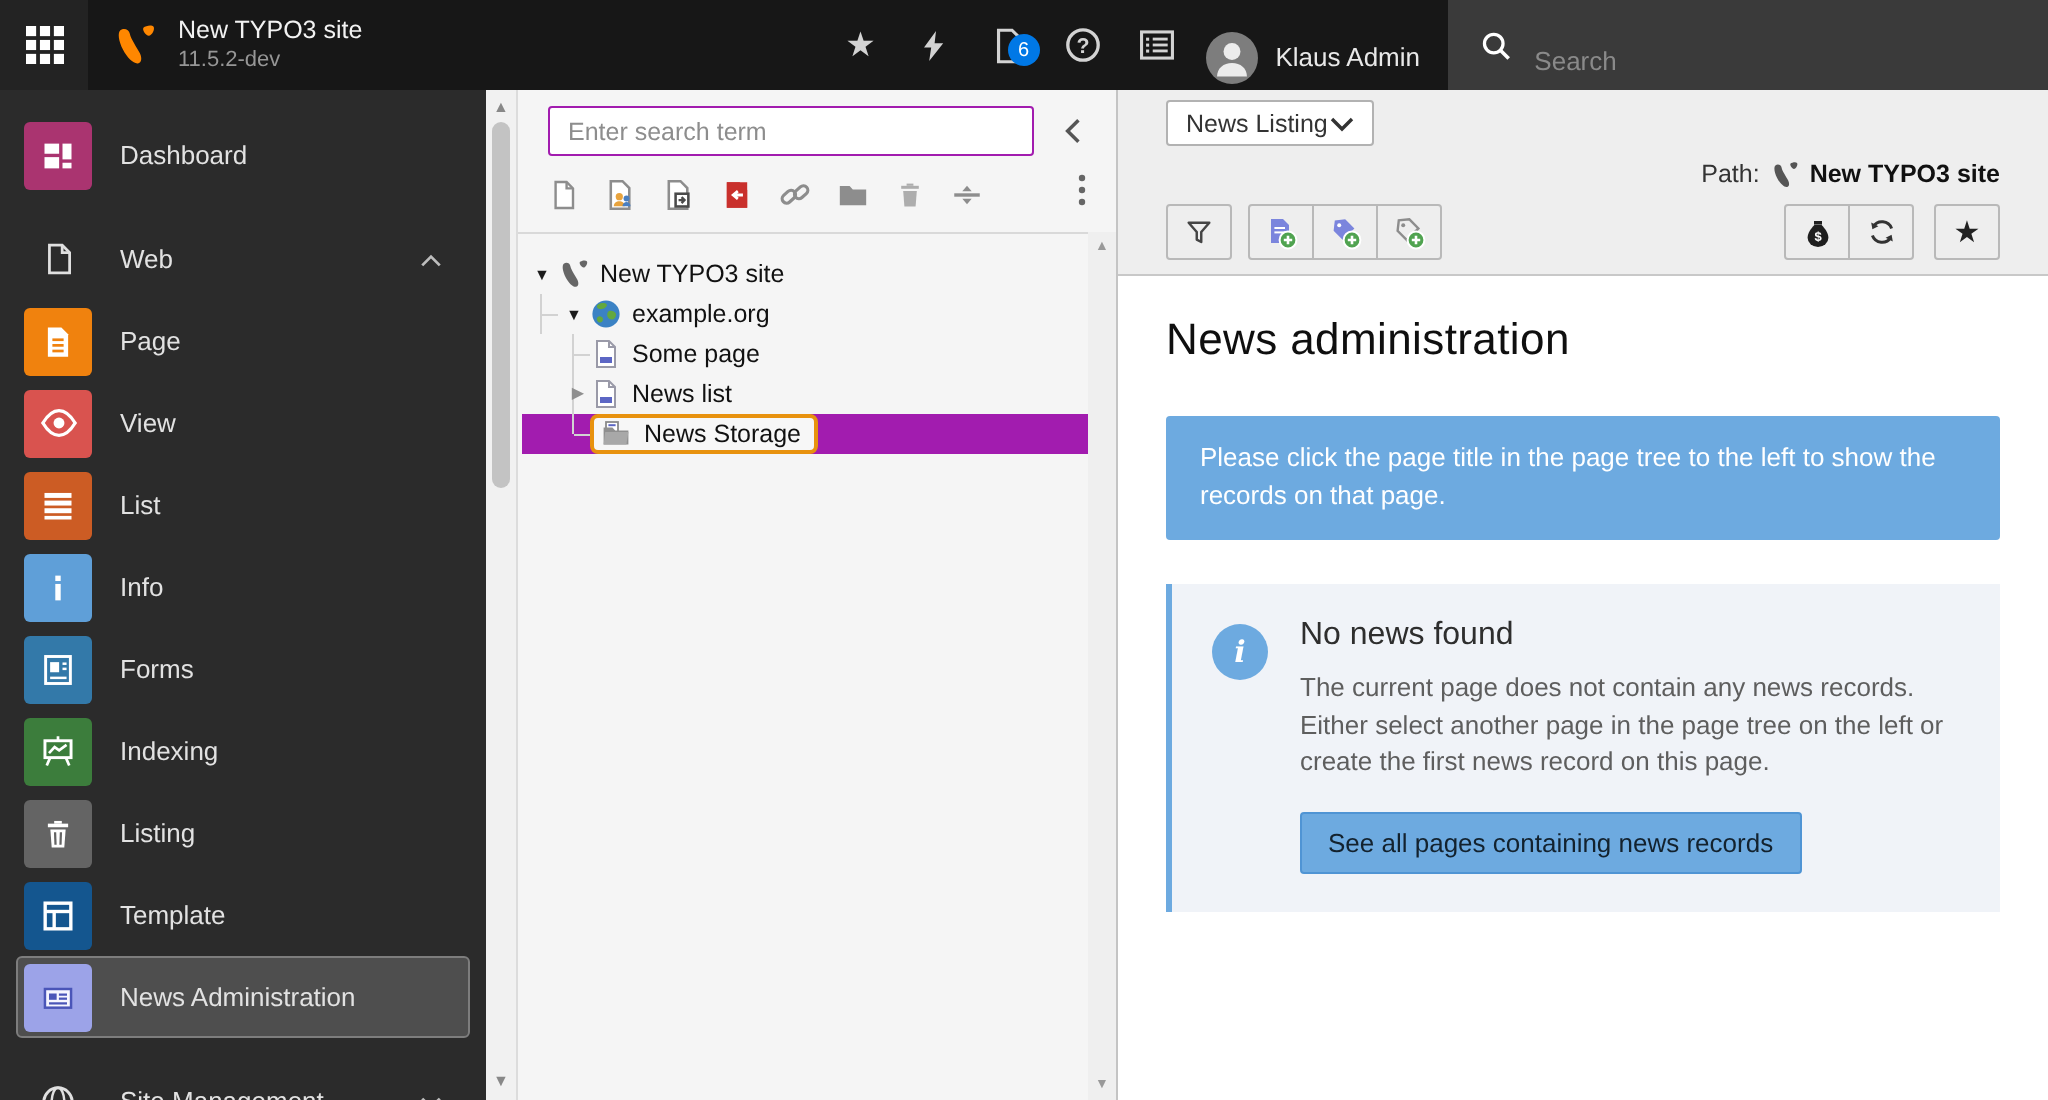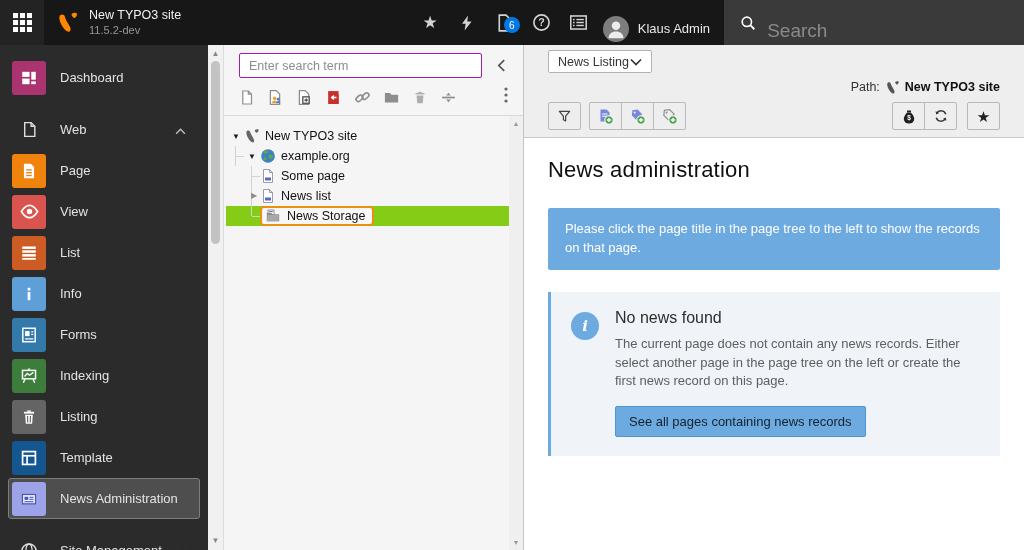--- a/index.html
+++ b/index.html
@@ -13,28 +13,28 @@
   .brand-text { line-height:1.3; }
   .brand-title { font-size:12.5px; color:#f2f2f2; }
   .brand-version { font-size:11px; color:#969696; }
   .tb-spacer { flex:1; }
   .tb-item { width:37px; display:flex; align-items:center; justify-content:center; position:relative; cursor:pointer; }
   .tb-badge { position:absolute; left:18px; top:17px; min-width:16px; height:16px; border-radius:8px;
               background:#0078e6; color:#fff; font-size:10px; display:flex; align-items:center; justify-content:center; }
   .tb-user { display:flex; align-items:center; gap:9px; padding:12px 14px 0 6px; cursor:pointer; }
   .tb-username { color:#e8e8e8; font-size:13px; }
   .tb-search { width:300px; background:#3a3a3a; display:flex; align-items:center; gap:11px; padding:0 16px; }
-  .tb-search input { background:transparent; border:0; outline:none; color:#ddd; font-size:19px; width:100%;margin-top:16px; }
+  .tb-search input { background:transparent; border:0; outline:none; color:#ddd; font-size:13px; width:100%;margin-top:16px; }
   .tb-search input::placeholder { color:#8a8a8a; }
 
   
   .main { display:flex; height:505px; }
 
   
-  .sidebar { width:208px; background:#2b2b2b; padding-top:12px; overflow:hidden; flex:none; }
+  .sidebar { width:243px; background:#2b2b2b; padding-top:12px; overflow:hidden; flex:none; }
   .sb-item { height:41px; display:flex; align-items:center; gap:14px; margin:0 8px; padding:0 3px; border:1px solid transparent; border-radius:3px; cursor:pointer; }
   .sb-item.selected { background:#4e4e4e; border-color:#7d7d7d; }
   .sb-item.section { margin-top:11px; }
   .tile { width:34px; height:34px; border-radius:3px; display:flex; align-items:center; justify-content:center; flex:none; }
   .sb-outline-ic { width:34px; display:flex; align-items:center; justify-content:center; flex:none; }
   .sb-label { font-size:13px; color:#e2e2e2; white-space:nowrap; }
   .sb-chev { margin-left:auto; margin-right:10px; }
 
   
   .sb-scroll { width:16px; background:#f1f1f1; border-right:1px solid #dcdcdc; position:relative; flex:none; }
@@ -46,21 +46,21 @@
   .pagetree { width:300px; background:#f5f5f5; border-right:1px solid #c4c4c4; position:relative; flex:none; display:flex; flex-direction:column; }
   .pt-top { display:flex; align-items:center; gap:9px; padding:8px 12px 0 15px; }
   .pt-search { flex:1; height:25px; border:1px solid #a21caf; border-radius:2px; background:#fff; font-size:12.5px; color:#333; padding:0 9px; outline:none; }
   .pt-search::placeholder { color:#8d8d8d; }
   .pt-collapse { width:20px; height:24px; display:flex; align-items:center; justify-content:center; cursor:pointer; }
   .pt-toolbar { display:flex; align-items:center; gap:12px; padding:9px 15px 8px; border-bottom:1px solid #d9d9d9; }
   .pt-tool { display:flex; align-items:center; justify-content:center; cursor:pointer; }
   .pt-more { margin-left:auto; cursor:pointer; }
   .pt-tree { flex:1; padding:10px 2px 0 2px; font-size:12.5px; color:#111; }
   .node { height:20px; display:flex; align-items:center; padding-left:2px; cursor:pointer; }
-  .node.selected { background:#84cc16; }
+  .node.selected { background:#a21caf; }
   .slot { width:16px; height:20px; position:relative; flex:none; }
   .slot.line::before { content:""; position:absolute; left:7px; top:0; bottom:0; border-left:1px solid #d2d2d2; }
   .slot.half::before { bottom:10px; }
   .slot.stub::after { content:""; position:absolute; left:8px; top:10px; width:8px; border-top:1px solid #d2d2d2; }
   .exp { width:16px; text-align:center; font-size:8px; color:#1b1b1b; flex:none; }
   .exp.closed { color:#8f8f8f; position:absolute; right:0; top:5px; width:12px; }
   .node-ic { width:16px; height:16px; flex:none; margin-right:5px; display:flex; }
   .node-label { white-space:nowrap; }
   .node-chip { display:flex; align-items:center; border:2px solid #e8920e; border-radius:4px; background:#f7f7f7; height:20px; padding:0 6px 0 3px; }
   .node-chip .node-ic { margin-right:6px; }

